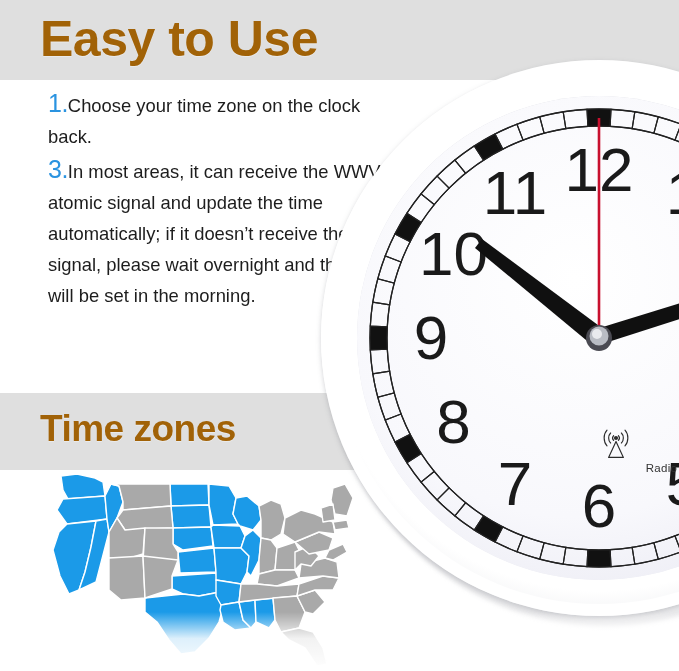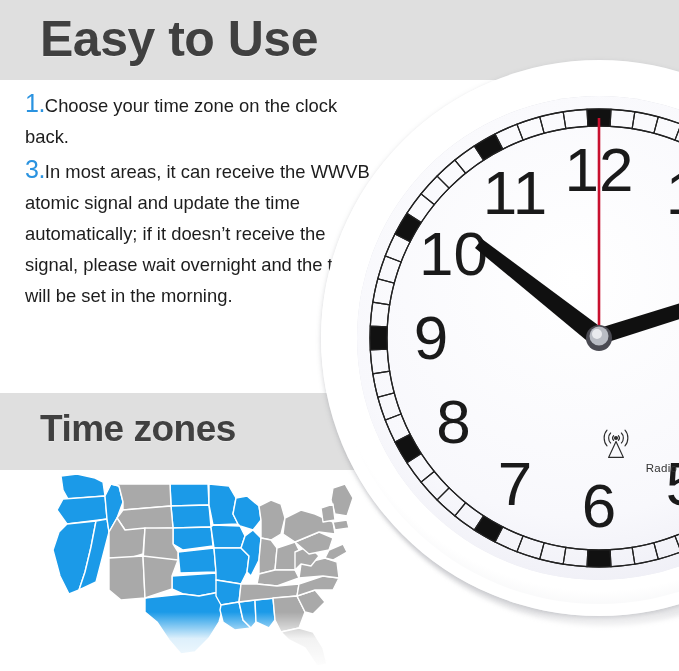--- a/index.html
+++ b/index.html
@@ -16,31 +16,31 @@
   .banner{
     position:absolute;left:0;width:679px;
     background:#dfdfdf;
   }
   #banner-easy{top:0;height:80px;}
   #banner-tz{top:393px;height:77px;}
 
   .banner-title{
     position:absolute;
     font-weight:bold;
-    color:#404040;
+    color:#a16207;
     letter-spacing:-0.5px;
     white-space:nowrap;
     text-shadow:0 1px 0 rgba(255,255,255,.35);
   }
   #title-easy{left:40px;top:11px;font-size:50px;line-height:56px;}
   #title-tz{left:40px;top:403px;font-size:37px;line-height:52px;}
 
   
   #steps{
-    position:absolute;left:25px;top:90px;width:348px;
+    position:absolute;left:48px;top:90px;width:348px;
     color:#1d1d1d;
     font-size:18.4px;
     line-height:31px;
   }
   .step{margin:0 0 4px 0;}
   .step-num{
     color:#2a93e0;
     font-size:25px;
     font-weight:normal;
     line-height:0;

